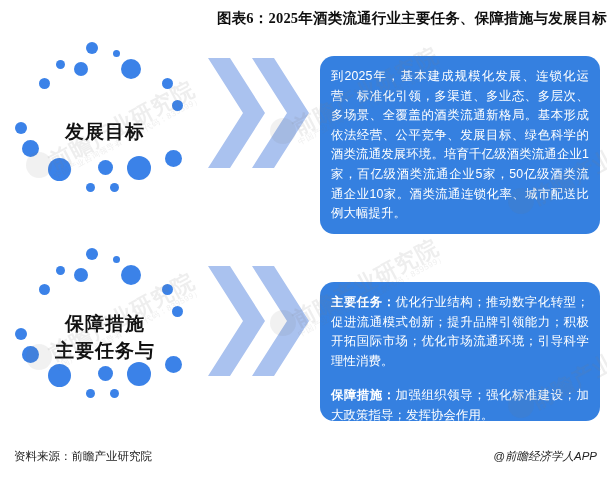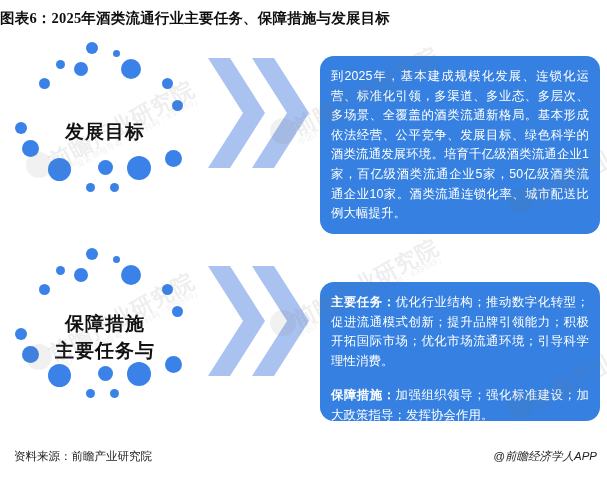--- a/index.html
+++ b/index.html
@@ -15,21 +15,21 @@
     font-family: "Liberation Sans", "DejaVu Sans", sans-serif;
     color: #111;
   }
 
   
   #chart-title {
     position: absolute;
     top: 9px;
     left: 0;
     width: 607px;
-    text-align: left;
+    text-align: right;
     font-family: "Liberation Serif", "DejaVu Serif", serif;
     font-weight: bold;
     font-size: 14.5px;
     letter-spacing: 0.2px;
     color: #0f0f0f;
     white-space: nowrap;
   }
   #title-rule {
     position: absolute;
     top: 31px;

